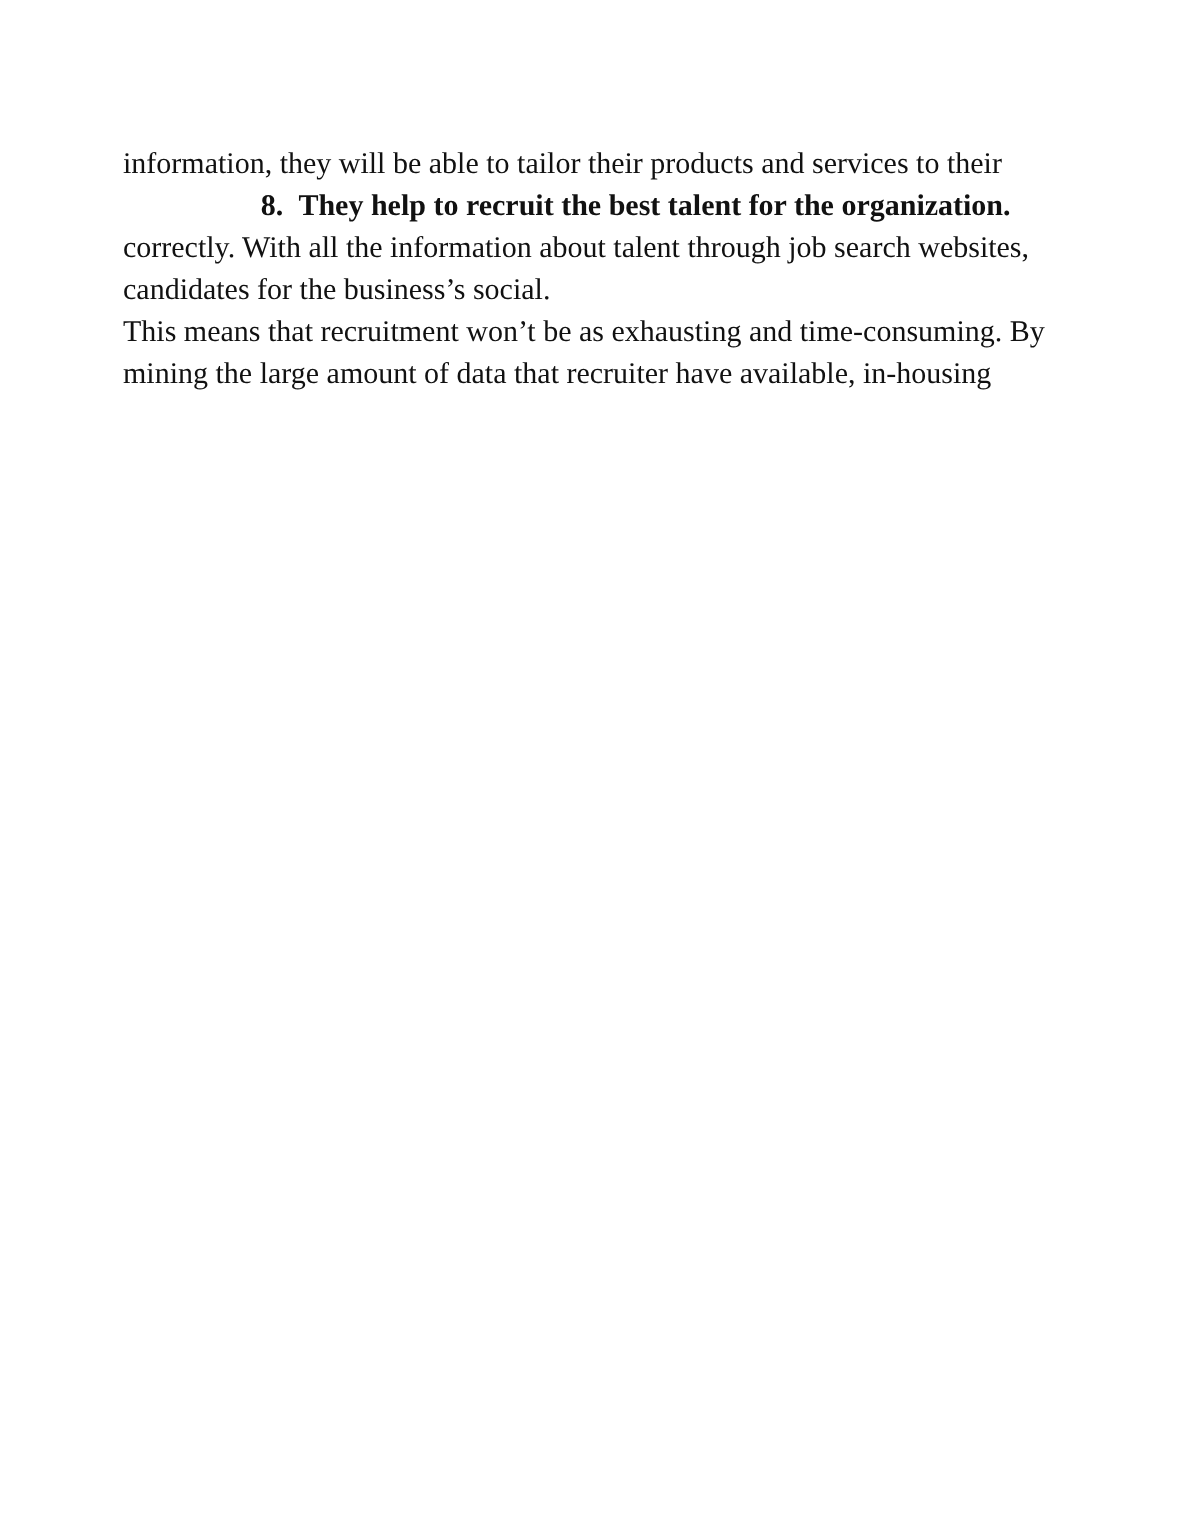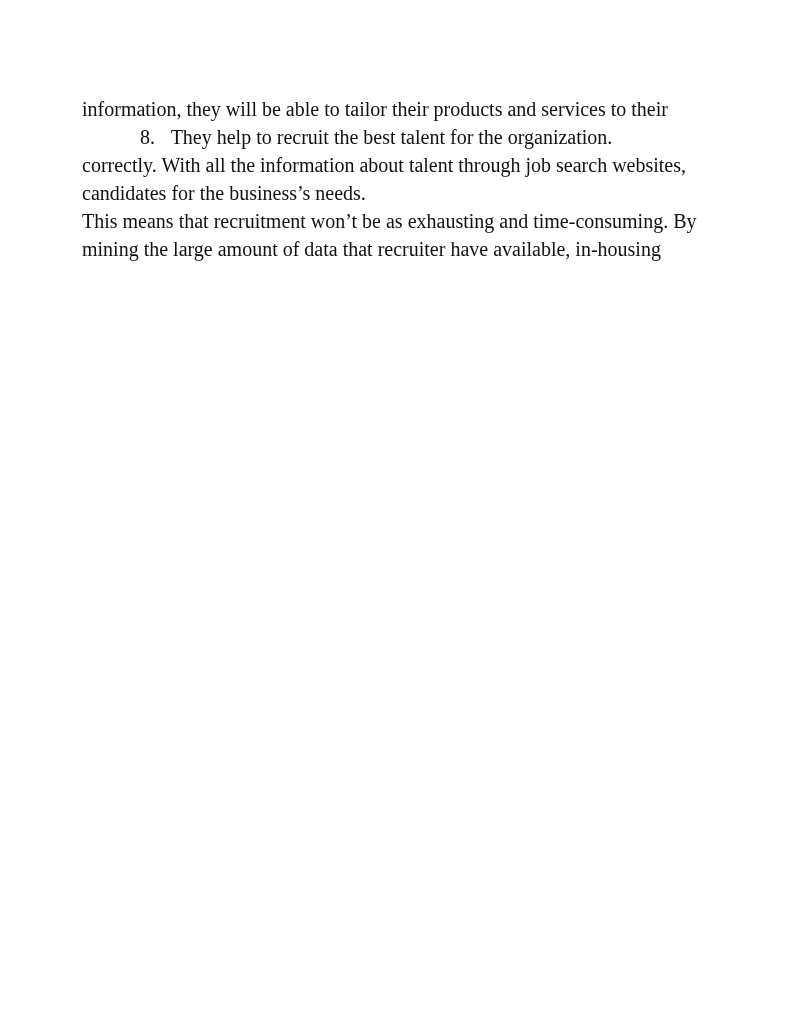--- a/index.html
+++ b/index.html
@@ -21,24 +21,25 @@
       font-family: "Liberation Serif", serif;
       font-size: 20px;
       color: #111111;
       line-height: 28px;
     }
     .line {
       white-space: nowrap;
       height: 28px;
     }
     .heading {
-      font-weight: normal;
+      font-weight: bold;
       white-space: nowrap;
       height: 28px;
       padding-left: 58px;
+      text-align: center;
     }
     .heading .num {
       display: inline-block;
       width: 26px;
     }
   </style>
 </head>
 <body>
 
 <div class="page">
@@ -46,20 +47,20 @@
     <div class="line">information, they will be able to tailor their products and services to their</div>
   </div>
 
   <div class="heading">
     <span class="num">8.</span>
     <span>They help to recruit the best talent for the organization.</span>
   </div>
 
   <div>
     <div class="line">correctly. With all the information about talent through job search websites,</div>
-    <div class="line">candidates for the business’s needs.</div>
+    <div class="line">candidates for the business’s social.</div>
   </div>
 
   <div>
     <div class="line">This means that recruitment won’t be as exhausting and time-consuming. By</div>
     <div class="line">mining the large amount of data that recruiter have available, in-housing</div>
   </div>
 </div>
 
 </body></html>

